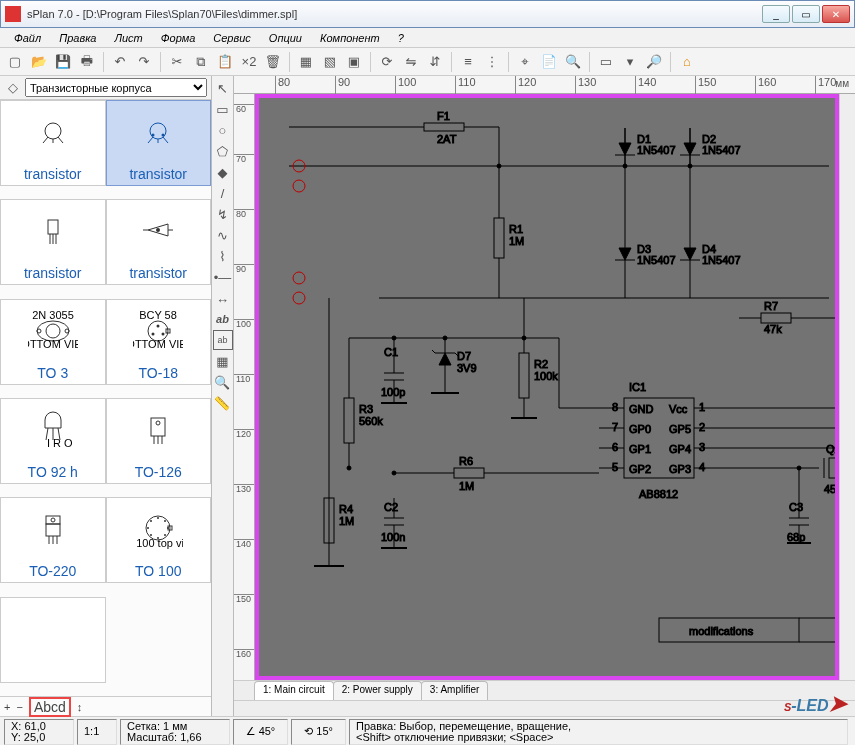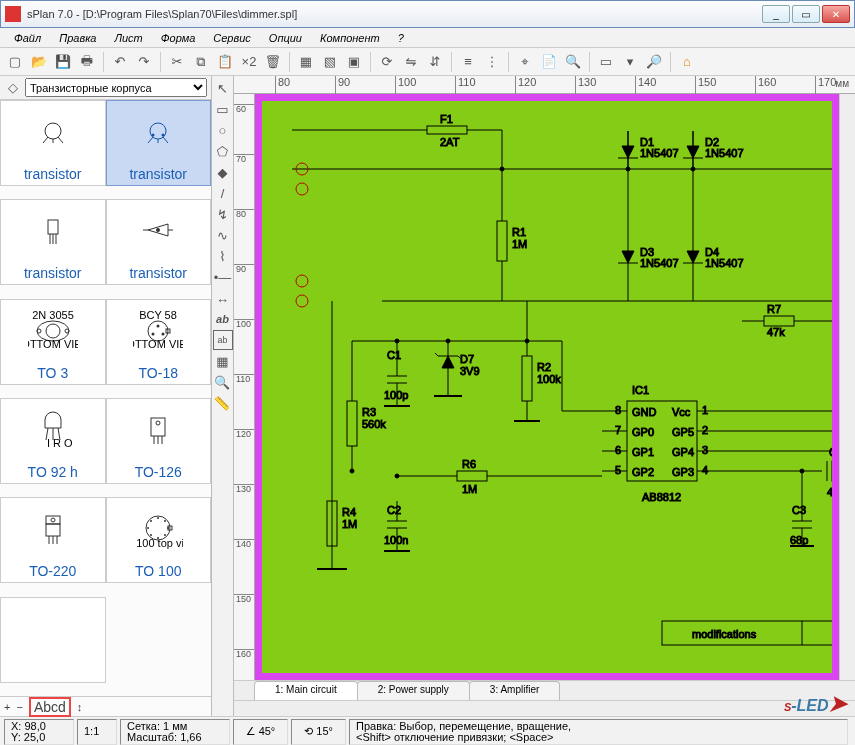--- a/index.html
+++ b/index.html
@@ -43,26 +43,26 @@
 
 
 .canvaswrap { flex:1; display:flex; flex-direction:column; background:#e8e8e8; position:relative;}
 .ruler-h { height:18px; background:#f5f5f5; border-bottom:1px solid #aaa; position:relative; font-size:9px; color:#555;}
 .ruler-h-inner{ position:absolute; left:21px; right:0; top:0; bottom:0;}
 .ruler-h .tick { position:absolute; top:0; height:18px; border-left:1px solid #888; padding-left:2px; line-height:10px; padding-top:1px;}
 .ruler-v { width:21px; background:#f5f5f5; border-right:1px solid #aaa; position:relative;}
 .ruler-v .tick { position:absolute; left:0; width:20px; border-top:1px solid #888; font-size:9px; color:#555; padding-left:2px; line-height:9px;}
 .ruler-unit { position:absolute; right:6px; top:2px; font-size:10px; color:#555;}
 .canvasrow { flex:1; display:flex; }
-.canvas { flex:1; background:#84cc16; position:relative; overflow:hidden; border:7px solid #d946ef;}
+.canvas { flex:1; background:#737373; position:relative; overflow:hidden; border:4px solid #d946ef;}
 .schematic { position:absolute; left:0; top:0; }
 .scrollbar-v { width:16px; background:#eee; border-left:1px solid #ccc;}
 .scrollbar-h { height:16px; background:#eee; border-top:1px solid #ccc; display:flex; align-items:center;}
 .tabs { height:20px; display:flex; background:#eee; border-top:1px solid #ccc; padding-left:20px; gap:0;}
-.tab { padding: 2px 20px; background:#f4f4f4; border:1px solid #bbb; border-bottom:none; border-radius:4px 4px 0 0; margin-right:-1px; font-size:10px;}
+.tab { padding: 2px 8px; background:#f4f4f4; border:1px solid #bbb; border-bottom:none; border-radius:4px 4px 0 0; margin-right:-1px; font-size:10px;}
 .tab.active { background:#fff; }
 
 
 .statusbar { height: 30px; background:#f2f2f2; border-top:1px solid #ccc; display:flex; align-items:center; font-size:10px; padding:0 4px;}
 .statuscell { border:1px inset #ddd; padding:2px 6px; margin-right:3px; height:26px; display:flex; flex-direction:column; justify-content:center; line-height:11px;}
 .statuscell.wide{ flex:1;}
 .logo { position:absolute; right:8px; bottom:28px; font-style:italic; font-weight:bold; color:#3a7aa8; font-size:16px; pointer-events:none;}
 .logo .s{color:#b22;}
 </style>
 </head>
@@ -520,21 +520,21 @@
       <div class="tab active">1: Main circuit</div>
       <div class="tab">2: Power supply</div>
       <div class="tab">3: Amplifier</div>
     </div>
     <div class="scrollbar-h"></div>
   </div>
 </div>
 
 <div class="statusbar">
   <div class="statuscell" style="width:70px">
-    <span>X: 98,0</span>
+    <span>X: 61,0</span>
     <span>Y: 25,0</span>
   </div>
   <div class="statuscell" style="width:40px">
     <span>1:1</span>
   </div>
   <div class="statuscell" style="width:110px">
     <span>Сетка: 1 мм</span>
     <span>Масштаб:  1,66</span>
   </div>
   <div class="statuscell" style="width:55px;flex-direction:row;gap:4px;align-items:center;">

